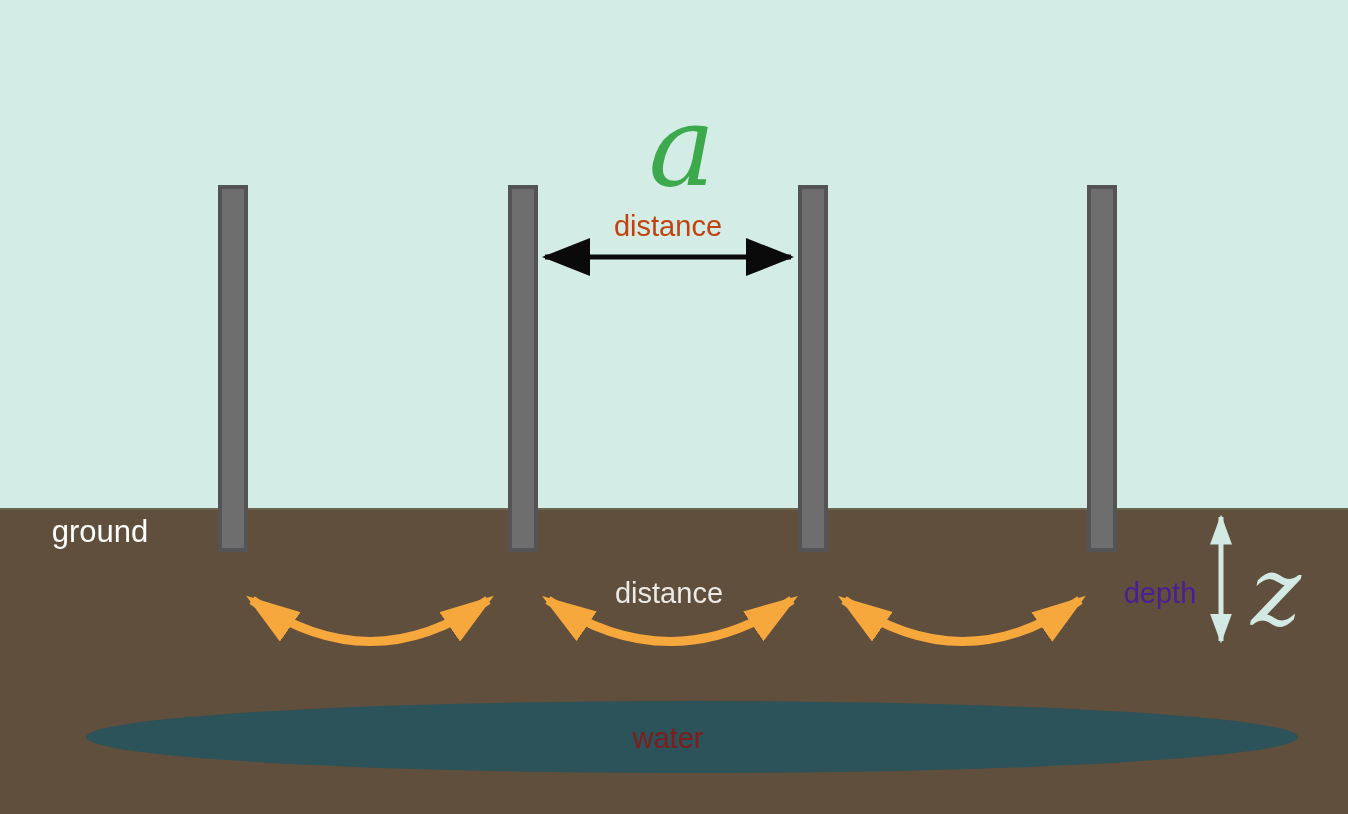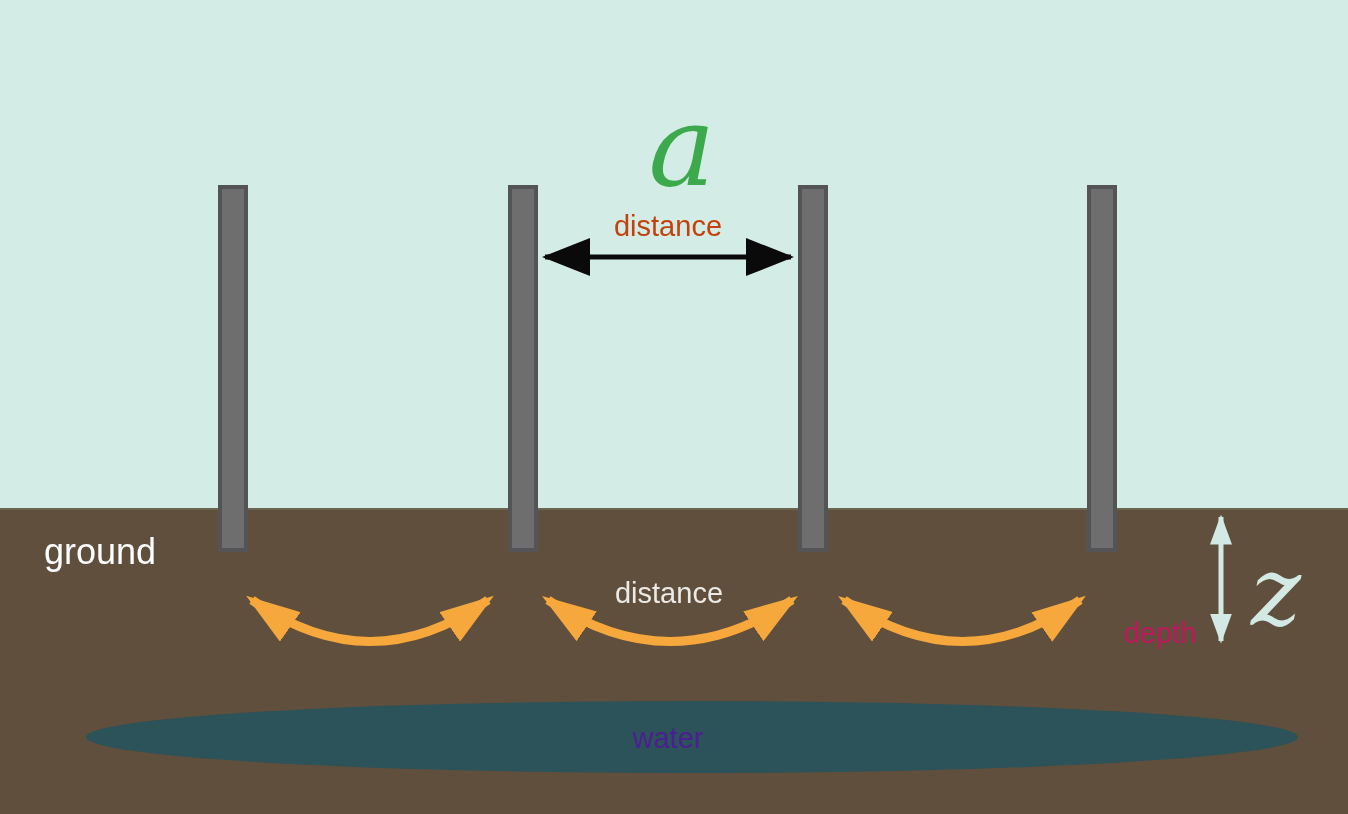--- a/index.html
+++ b/index.html
@@ -44,32 +44,32 @@
   }
   .lbl-a {
     left: 682px; top: 146px;
     font-family: "DejaVu Serif", serif;
     font-style: italic;
     font-size: 112px;
     color: #3ba94c;
     line-height: 1;
   }
   .lbl-distance { left: 668px; top: 226px; font-size: 29px; color: #c2410c; }
-  .lbl-ground   { left: 100px; top: 552px; font-size: 36px; color: #ffffff; }
+  .lbl-ground   { left: 100px; top: 532px; font-size: 31px; color: #ffffff; }
   .lbl-current  { left: 669px; top: 593px; font-size: 29px; color: #eceae6; }
-  .lbl-depth    { left: 1160px; top: 593px; font-size: 29px; color: #be185d; margin-top: 40px; }
+  .lbl-depth    { left: 1160px; top: 593px; font-size: 29px; color: #4c1d95; }
   .lbl-z {
     left: 1276px; top: 592px;
     font-family: "DejaVu Serif", serif;
     font-style: italic;
     font-size: 95px;
     color: #d2e9e4;
     line-height: 1;
   }
-  .lbl-water { left: 668px; top: 738px; font-size: 29px; color: #4c1d95; }
+  .lbl-water { left: 668px; top: 738px; font-size: 29px; color: #7f1d1d; }
 </style>
 </head>
 <body>
 
 <div class="figure">
 
   <div class="sky"></div>
   <div class="ground"></div>
 
   <svg class="overlay-svg" width="1348" height="814" viewBox="0 0 1348 814">

